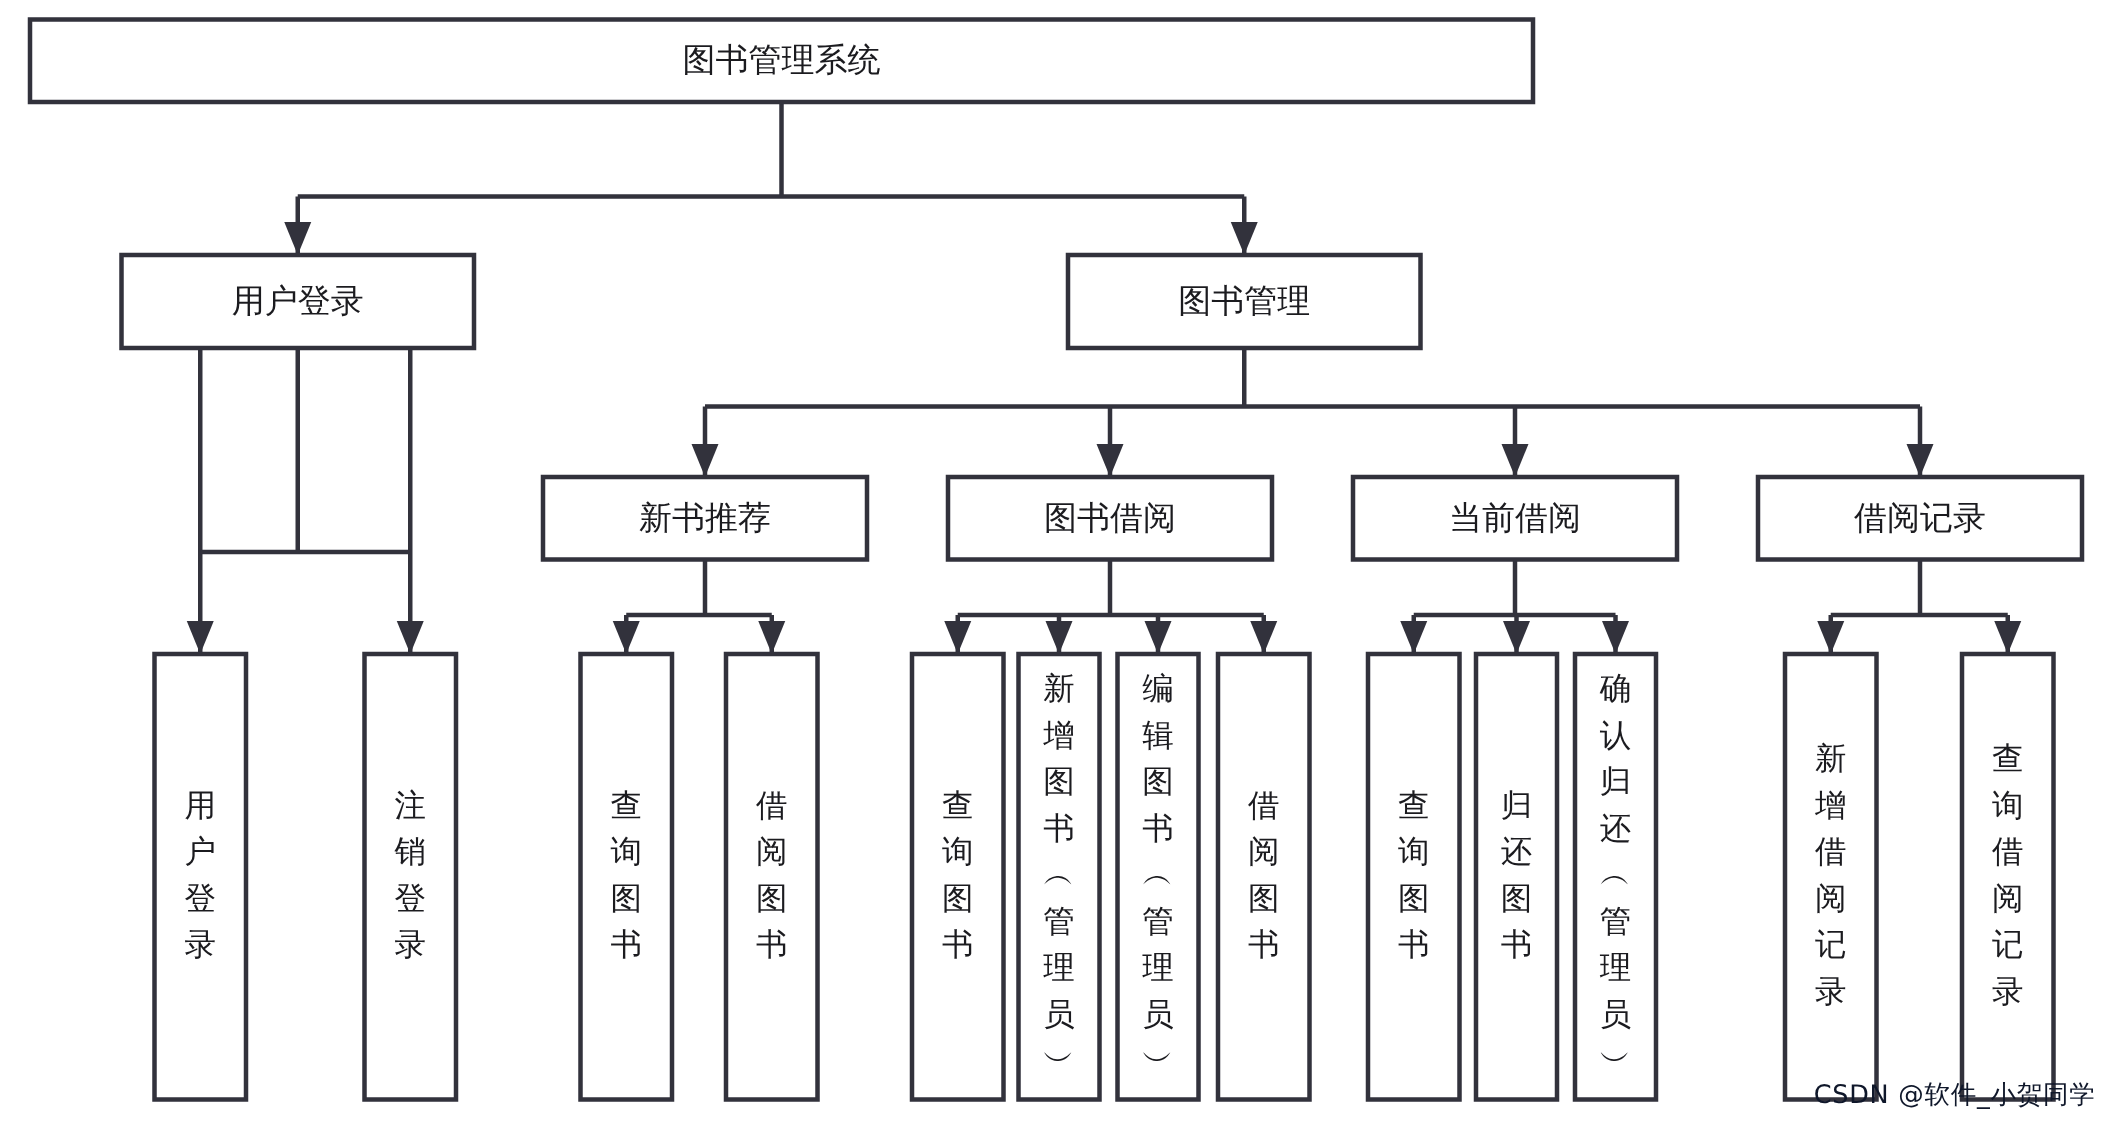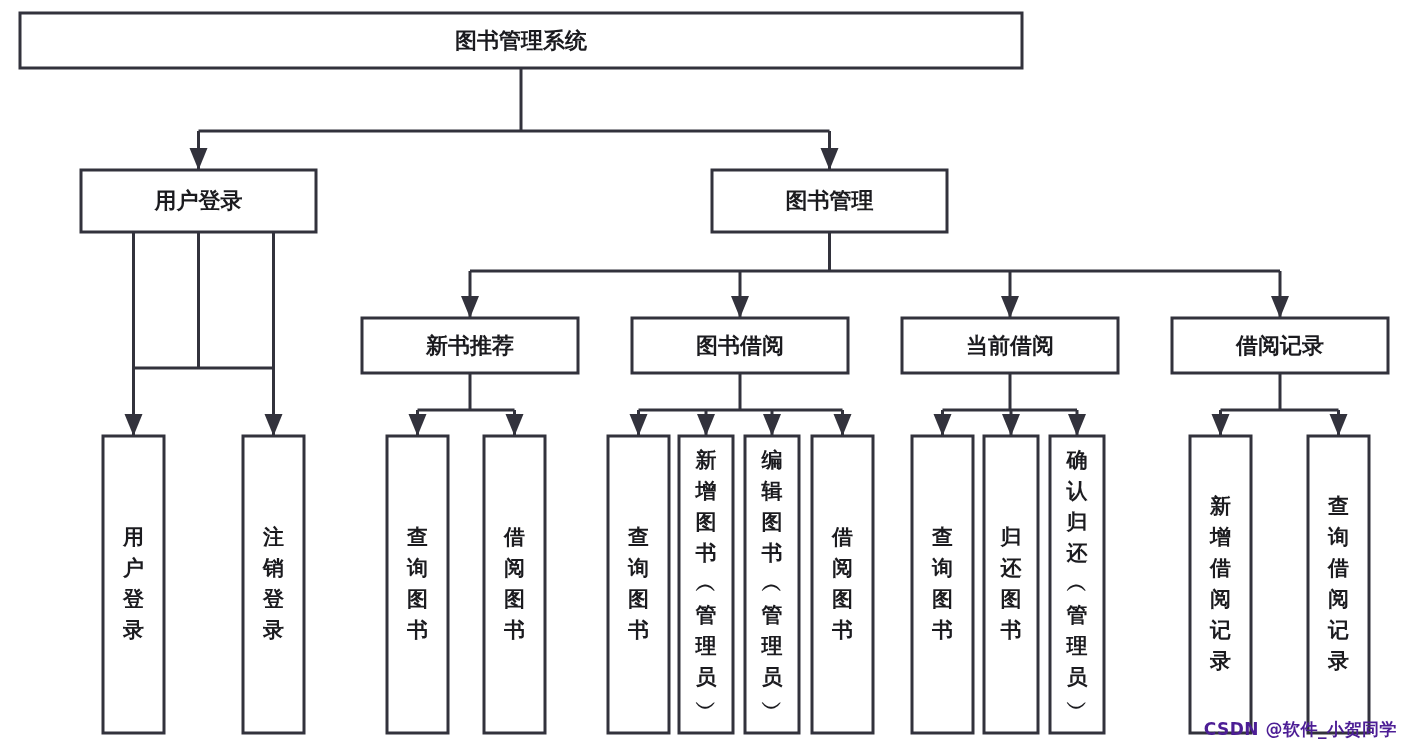--- a/index.html
+++ b/index.html
@@ -11,21 +11,20 @@
     width: 1405px;
     height: 747px;
     font-family: "Liberation Sans", "DejaVu Sans", sans-serif;
     overflow: hidden;
     position: relative;
   }
   #diagram-root {
     position: relative;
     width: 1405px;
     height: 747px;
-    font-weight: bold;
   }
   svg#flowchart {
     display: block;
     width: 1405px;
     height: 747px;
   }
   .node-box {
     fill: #ffffff;
     stroke: #32323c;
     stroke-width: 3;
@@ -52,21 +51,21 @@
     font-size: 21px;
     text-anchor: middle;
     dominant-baseline: middle;
   }
   .watermark {
     position: absolute;
     right: 8px;
     bottom: 6px;
     font-family: "DejaVu Sans", "Liberation Sans", sans-serif;
     font-size: 17px;
-    color: #4c1d95;
+    color: #0f172a;
     letter-spacing: 0.5px;
     white-space: nowrap;
     user-select: none;
   }
 </style>
 </head>
 <body>
 
 <div id="diagram-root">
 

